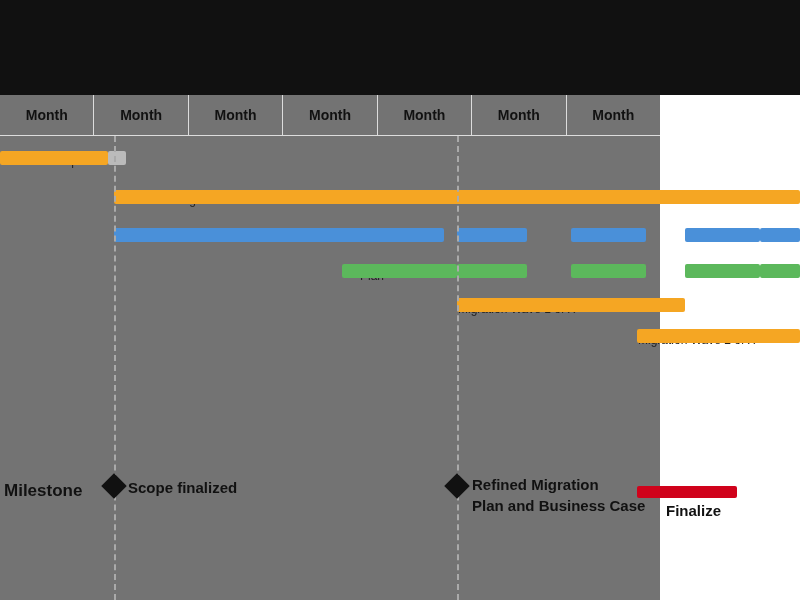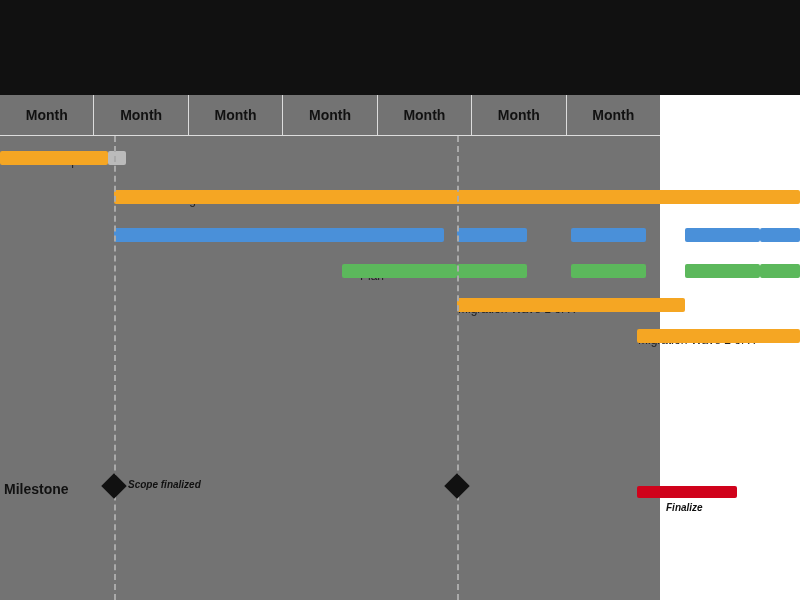--- a/index.html
+++ b/index.html
@@ -91,32 +91,31 @@
       width: 18px;
       height: 18px;
       background: #111;
       transform: rotate(45deg);
       z-index: 5;
     }
 
     
     .milestone-label {
       position: absolute;
-      font-size: 10px;
+      font-size: 15px;
       font-weight: 700;
       color: #111;
       white-space: nowrap;
       z-index: 5;
-      font-style: italic;
     }
 
     
     .milestone-section-label {
       position: absolute;
-      font-size: 14px;
+      font-size: 17px;
       font-weight: 900;
       color: #111;
     }
   </style>
 </head>
 <body>
 
 <div class="top-bar"></div>
 
 <div class="gantt-container">
@@ -170,17 +169,18 @@
     <div class="bar bar-orange" style="left: 637px; top: 193px; width: 163px;"></div>
 
     <div class="milestone-section-label" style="left: 4px; top: 345px;">Milestone</div>
 
     <div class="bar bar-red" style="left: 637px; top: 350px; width: 100px; height: 12px;"></div>
 
     <div class="milestone-diamond" style="left: 105px; top: 341px;"></div>
     <div class="milestone-label" style="left: 128px; top: 343px;">Scope finalized</div>
 
     <div class="milestone-diamond" style="left: 448px; top: 341px;"></div>
+    <div class="milestone-label" style="left: 472px; top: 338px; line-height:1.4;">Refined Migration<br>Plan and Business Case</div>
 
     <div class="milestone-label" style="left: 666px; top: 366px;">Finalize</div>
 
   </div>
 </div>
 
 </body></html>

